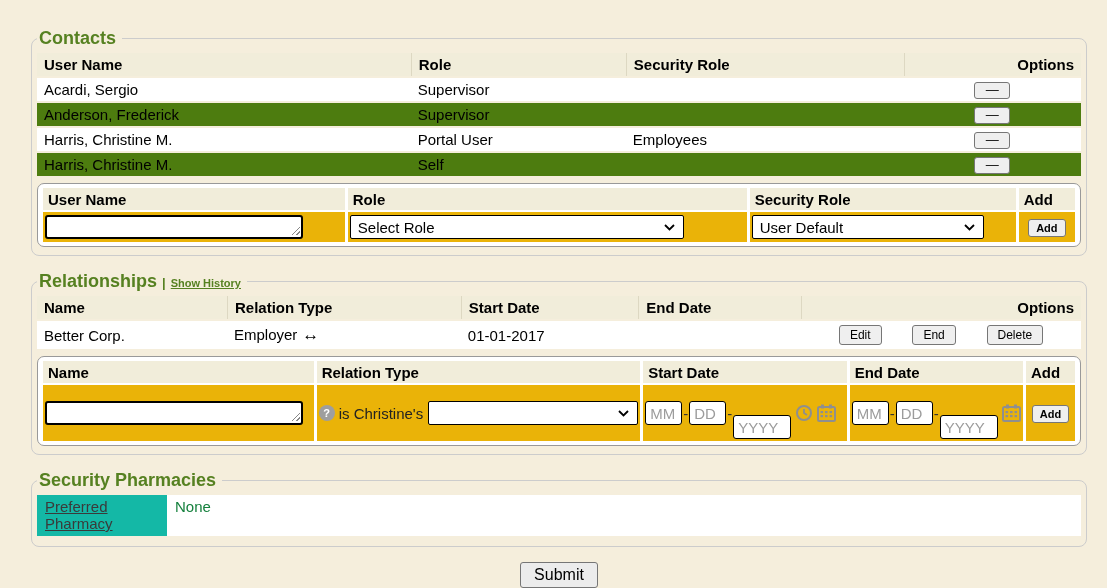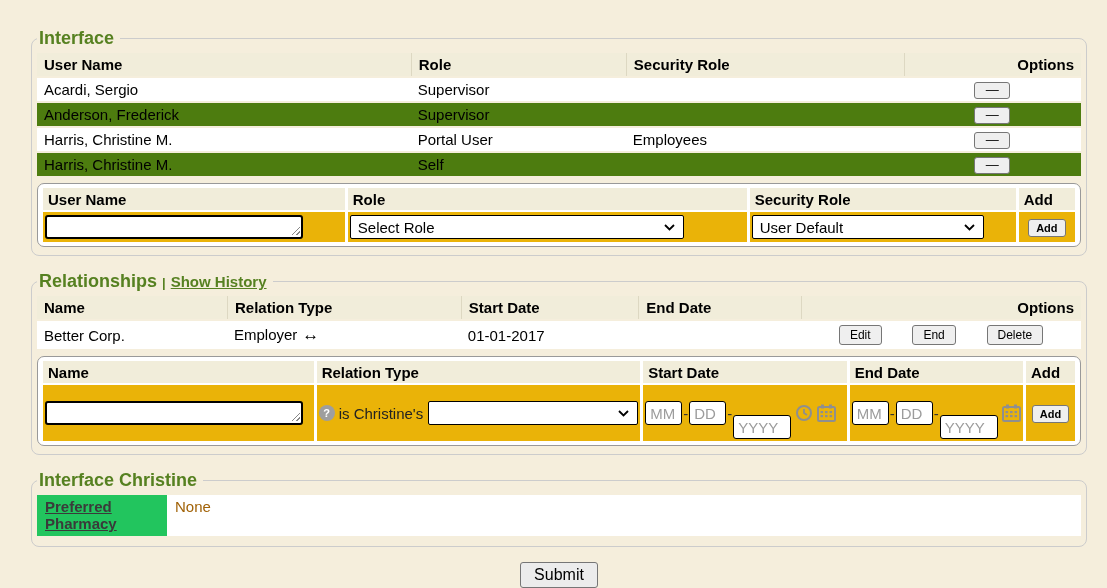--- a/index.html
+++ b/index.html
@@ -18,21 +18,21 @@
     margin:0 0 15px 0;
     padding:2px 5px 8px 5px;
     background:#F5EEDC;
   }
   legend.section-legend {
     color:#568121; font-weight:bold; font-size:18px;
     padding:0 6px 0 2px; margin-left:0;
   }
   legend.section-legend .pipe { font-weight:bold; color:#568121; font-size:13px; }
   a.history-link {
-    color:#568121; font-weight:bold; font-size:15px;
+    color:#568121; font-weight:bold; font-size:11px;
     text-decoration:underline; cursor:pointer;
   }
 
   table.grid { width:100%; border-collapse:separate; border-spacing:0 2px; }
   table.grid th {
     background:#F1EDDA; text-align:left; font-weight:bold;
     padding:3px 7px; height:23px; font-size:15px;
   }
   table.grid th + th { border-left:1px solid #DDD8C2; }
   table.grid th.center { text-align:right; }
@@ -106,34 +106,34 @@
   }
   .poss { color:#222; margin-right:5px; vertical-align:middle; white-space:nowrap; }
   .arrow { font-weight:bold; font-size:17px; margin-left:5px; }
 
   .icon { vertical-align:middle; margin-left:4px; cursor:pointer; }
 
   
   table.pharm { width:100%; border-collapse:separate; border-spacing:0 2px; }
   table.pharm td { padding:3px 8px; }
   td.pharm-label {
-    background:#22c55e; width:130px; vertical-align:top; height:41px;font-weight:bold;
+    background:#14b8a6; width:130px; vertical-align:top; height:41px;
   }
   td.pharm-label a { color:#3a3a3a; text-decoration:underline; cursor:pointer; }
-  td.pharm-value { background:#FFFFFF; color:#a16207; vertical-align:top; }
+  td.pharm-value { background:#FFFFFF; color:#15803d; vertical-align:top; }
 
   .submit-row { text-align:center; margin-top:12px; }
 </style>
 </head>
 <body>
 
 <div class="page">
 
   <fieldset class="section">
-    <legend class="section-legend">Interface</legend>
+    <legend class="section-legend">Contacts</legend>
 
     <table class="grid">
       <colgroup>
           <col style="width:35.8%">
           <col style="width:20.6%">
           <col style="width:26.6%">
           <col style="width:17%">
         </colgroup>
       <tbody>
           <tr>
@@ -325,21 +325,21 @@
           <td class="center">
             <button class="btn add-btn">Add</button>
           </td>
         </tr>
       </tbody>
         </table>
     </div>
   </fieldset>
 
   <fieldset class="section">
-    <legend class="section-legend">Interface Christine</legend>
+    <legend class="section-legend">Security Pharmacies</legend>
     <table class="pharm">
       <tbody>
           <tr>
         <td class="pharm-label">
           <a>Preferred Pharmacy</a>
         </td>
         <td class="pharm-value">None</td>
       </tr>
     </tbody>
       </table>

